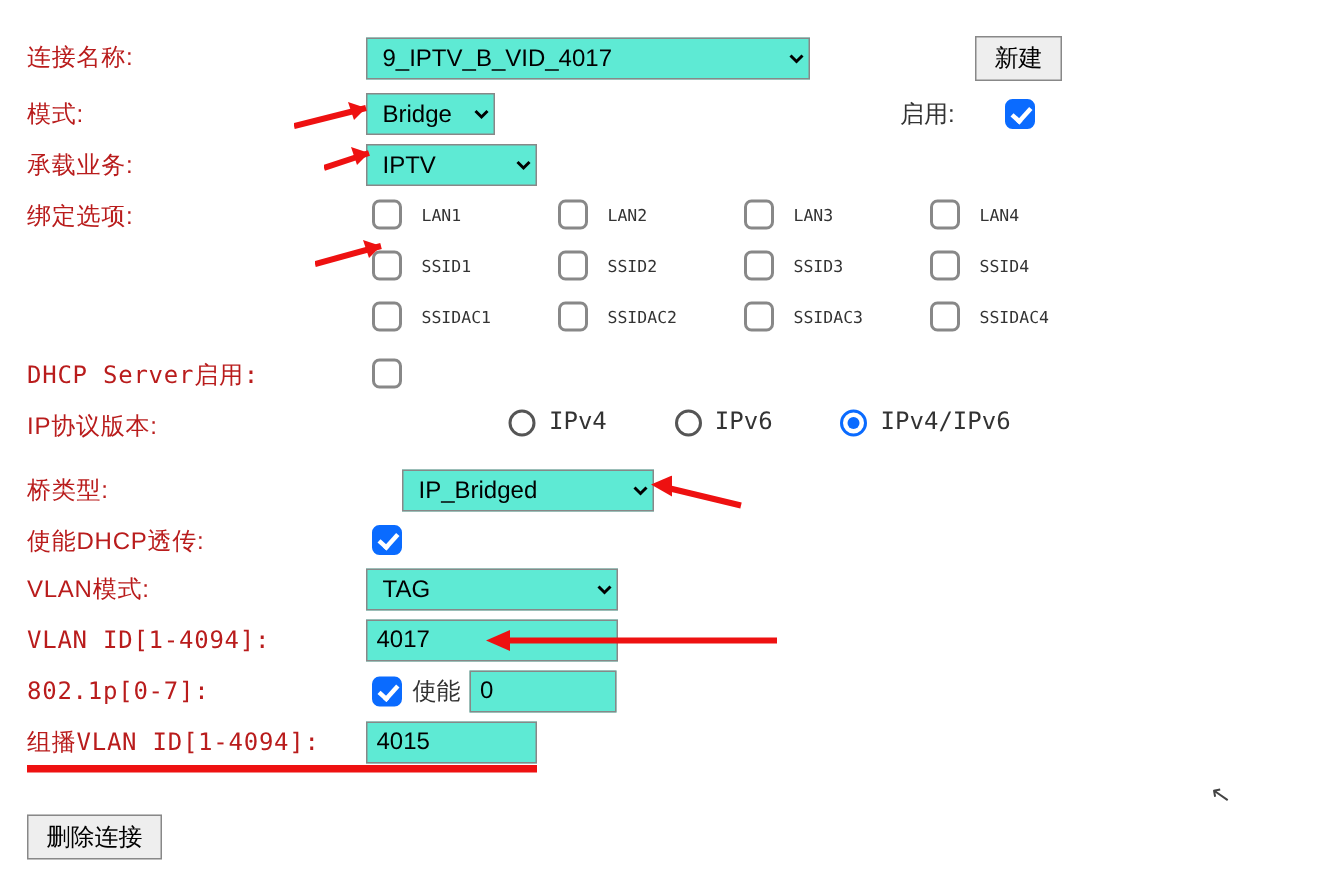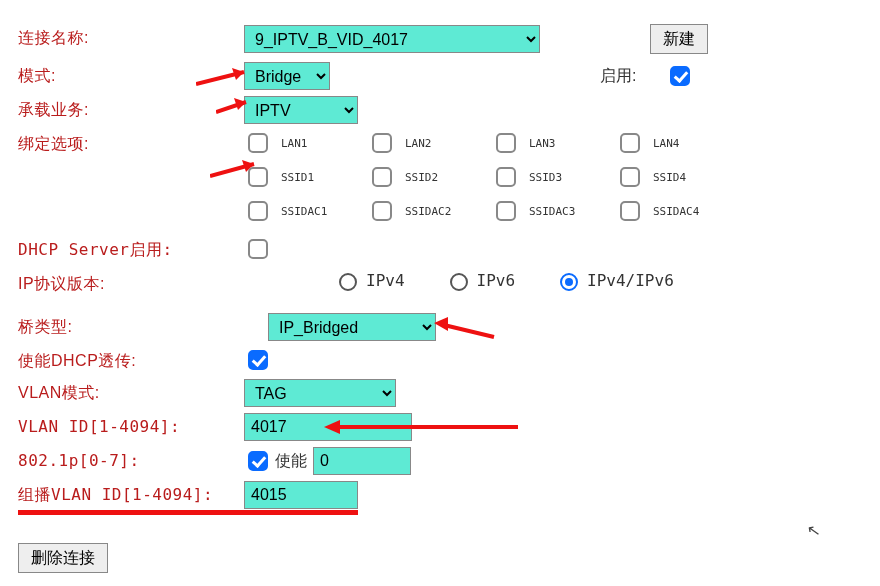--- a/index.html
+++ b/index.html
@@ -41,21 +41,21 @@
     font-family: inherit;
     padding: 2px 6px;
     border: 1px solid #888;
     background: #5eead4;
     height: 28px;
   }
   select.conn { width: 296px; }
   select.mode { width: 86px; }
   select.service { width: 114px; }
   select.bridge { width: 168px; margin-left: 24px; }
-  select.vlanmode { width: 152px; }
+  select.vlanmode { width: 168px; }
   input.vlanid { width: 168px; }
   input.mcast { width: 114px; }
   input.pval { width: 98px; }
   .btn {
     font-size: 16px;
     font-family: inherit;
     padding: 4px 12px;
     border: 1px solid #888;
     background: #eee;
     cursor: pointer;

